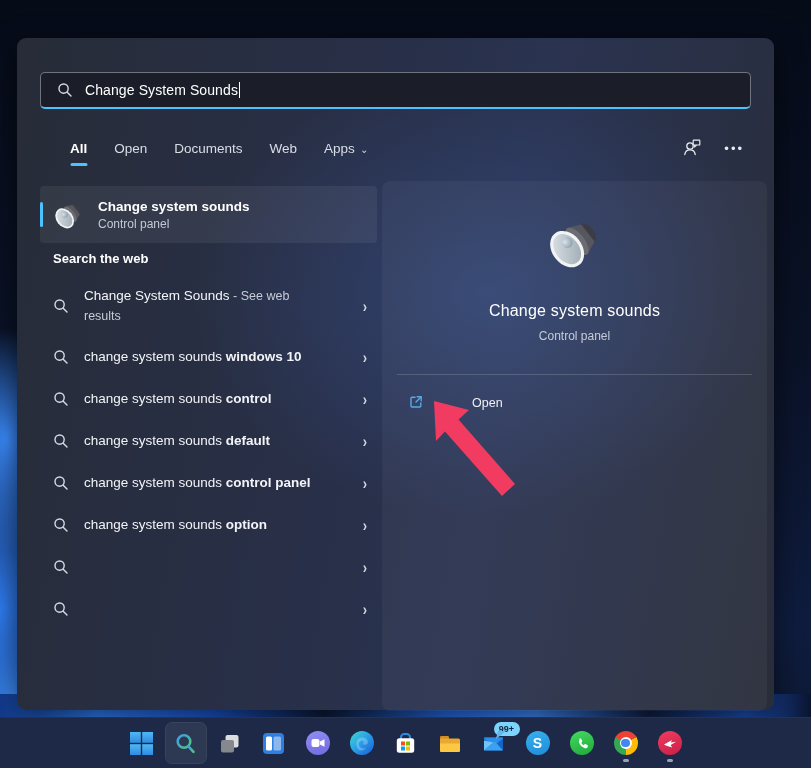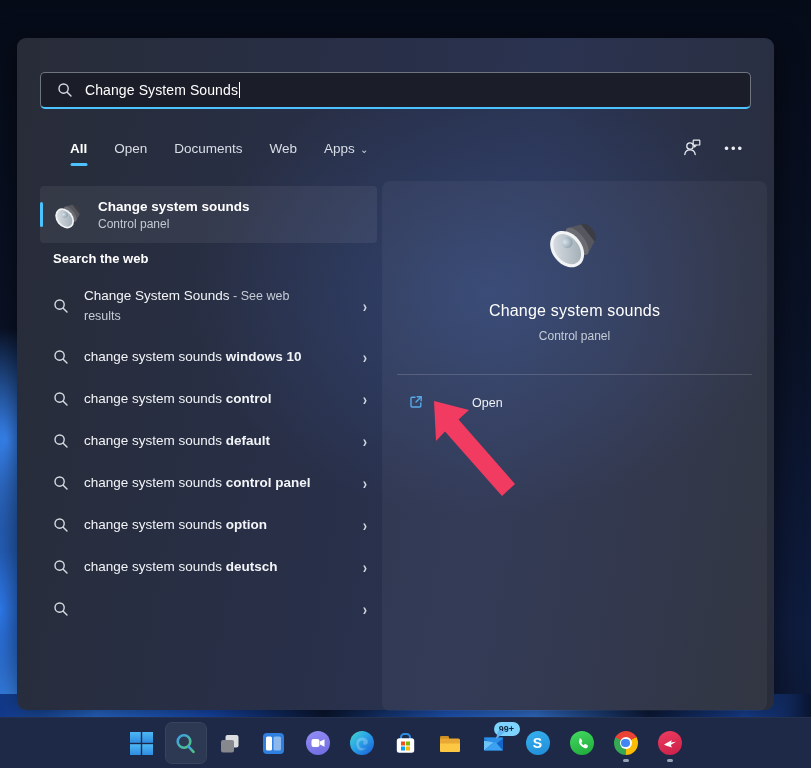--- a/index.html
+++ b/index.html
@@ -245,21 +245,20 @@
         <svg class="mag" width="16" height="16">
             <use href="#magnifier"></use>
           </svg>
         <span class="web-text"><span>change system sounds </span><b>option</b></span>
         <span class="row-chev">›</span>
       </div>
       <div class="web-row">
         <svg class="mag" width="16" height="16">
             <use href="#magnifier"></use>
           </svg>
-        <span class="web-text"><span>change system sounds </span><b>deutsch</b></span>
         <span class="row-chev">›</span>
       </div>
       <div class="web-row">
         <svg class="mag" width="16" height="16">
             <use href="#magnifier"></use>
           </svg>
         <span class="row-chev">›</span>
       </div>
     </div>
   </div>

